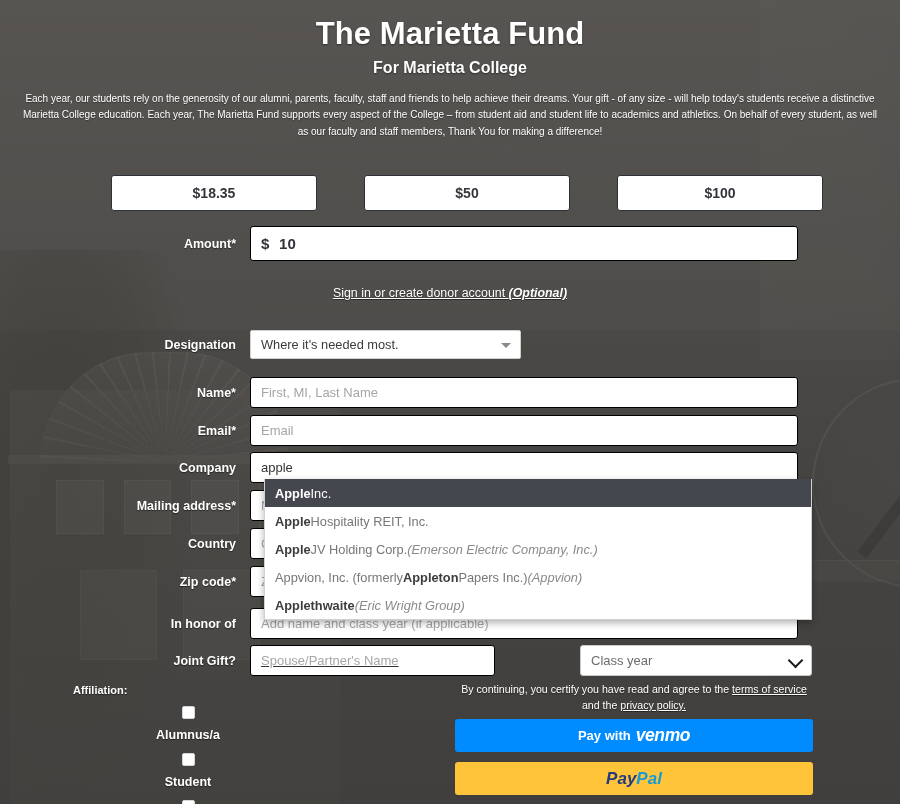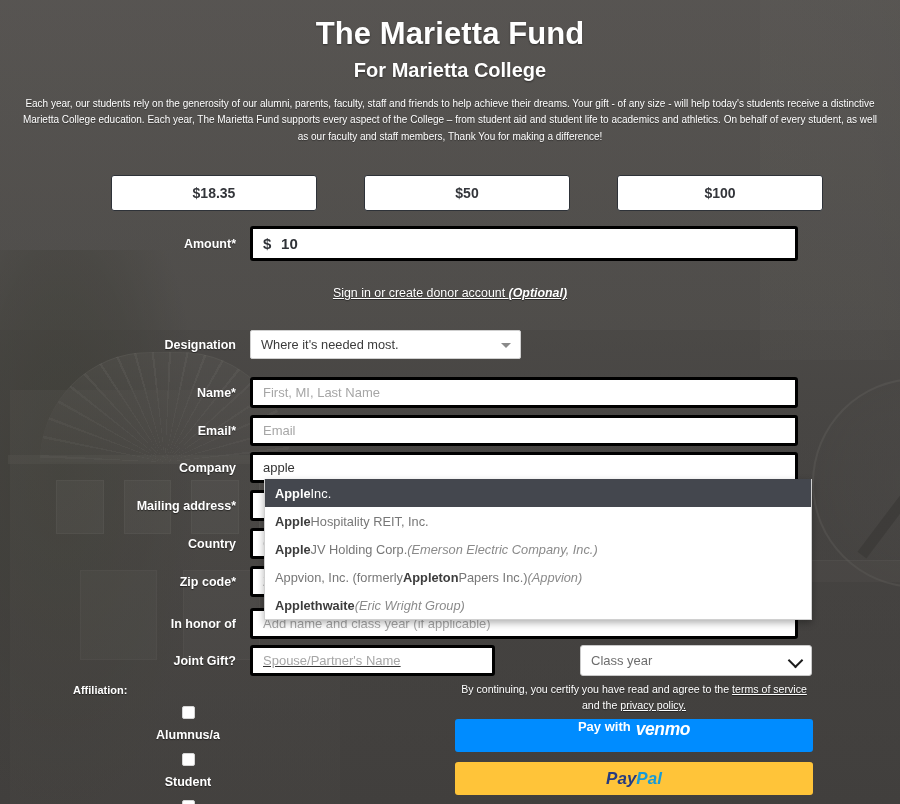--- a/index.html
+++ b/index.html
@@ -105,21 +105,21 @@
   
   #page { position: relative; z-index: 2; width: 900px; height: 804px; }
 
   
   #header { padding-top: 16px; text-align: center; }
   #title {
     font-size: 31px; font-weight: bold; letter-spacing: .1px;
     line-height: 1.16; text-shadow: 0 1px 2px rgba(0,0,0,.45);
   }
   #subtitle {
-    font-size: 20px; font-weight: bold; margin-top: 7px;
+    font-size: 16px; font-weight: bold; margin-top: 7px;
     text-shadow: 0 1px 2px rgba(0,0,0,.45);
   }
   #intro {
     margin: 14px auto 0; width: 866px;
     font-size: 10px; line-height: 1.65; text-align: center;
     text-shadow: 0 1px 1px rgba(0,0,0,.4);
   }
 
   
   #presets {
@@ -138,21 +138,21 @@
   .row {
     position: absolute; left: 0; width: 900px;
     display: flex; align-items: center;
   }
   .lbl {
     width: 250px; text-align: right; padding-right: 14px;
     font-size: 12.5px; font-weight: bold; color: #ffffff;
     text-shadow: 0 1px 1px rgba(0,0,0,.5);
   }
   .fld {
-    background: #ffffff; border: 3px solid #000000; border-radius: 3px;
+    background: #ffffff; border: 1px solid #000000; border-radius: 3px;
     height: 31px; padding: 0 10px; font-size: 13px; color: #333;
     font-family: "Liberation Sans", sans-serif; outline: none;
   }
   .fld::placeholder { color: #a6a6a6; }
 
   #amount-row { top: 226px; }
   #amount-input {
     width: 548px; height: 35px; font-size: 15px;
     font-weight: bold; color: #2f3237; letter-spacing: .4px;
   }
@@ -245,21 +245,21 @@
   #terms {
     position: absolute; left: 455px; top: 681px; width: 358px;
     text-align: center; font-size: 10.6px; line-height: 1.55;
     text-shadow: 0 1px 1px rgba(0,0,0,.45);
   }
   #terms a { color: #ffffff; text-decoration: underline; cursor: pointer; }
 
   #venmo-btn {
     position: absolute; left: 455px; top: 719px; width: 358px; height: 33px;
     background: #008CFF; border: none; border-radius: 3px; cursor: pointer;
-    display: flex; align-items: flex-start; justify-content: center; gap: 5px;
+    display: flex; align-items: center; justify-content: center; gap: 5px;
   }
   #venmo-text { color: #fff; font-size: 13px; font-weight: bold; }
   #venmo-logo {
     color: #fff; font-size: 17.5px; font-weight: bold;
     font-style: italic; letter-spacing: -.4px;
   }
 
   #paypal-btn {
     position: absolute; left: 455px; top: 762px; width: 358px; height: 33px;
     background: #FFC439; border: none; border-radius: 3px; cursor: pointer;

